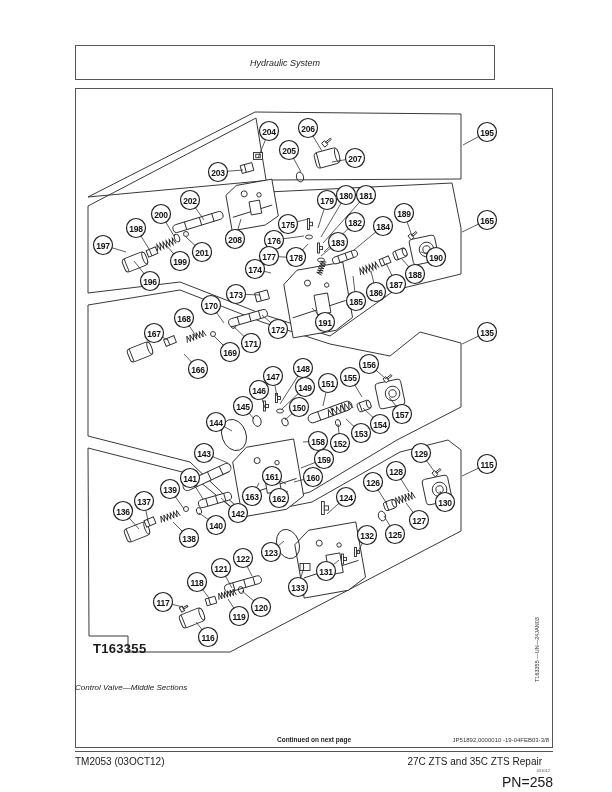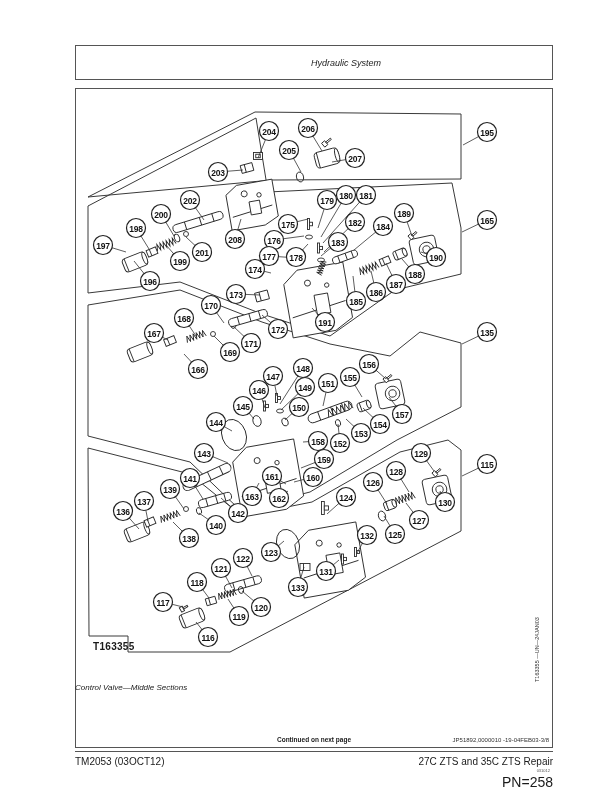--- a/index.html
+++ b/index.html
@@ -1,32 +1,32 @@
 <!DOCTYPE html>
 <html><head>
 <meta charset="utf-8">
 <style>
   html,body{margin:0;padding:0;background:#e8e8e8;}
   .page{position:relative;width:612px;height:792px;background:#ffffff;margin:0 auto;
         font-family:"Liberation Sans", sans-serif;color:#1a1a1a;overflow:hidden;}
-  .hdr-box{position:absolute;left:75px;top:45px;width:478px;height:35px;border:1px solid #555;box-sizing:border-box;padding-left:32px;}
+  .hdr-box{position:absolute;left:75px;top:45px;width:420px;height:35px;border:1px solid #555;box-sizing:border-box;}
   .hdr-title{position:absolute;width:100%;top:12px;text-align:center;font-size:9px;font-style:italic;color:#222;}
   .main-box{position:absolute;left:75px;top:88px;width:478px;height:660px;border:1px solid #555;box-sizing:border-box;}
   .dbl-rule{position:absolute;left:75px;top:751px;width:478px;height:2px;border-top:1.4px solid #555;}
   .fig-svg{position:absolute;left:0;top:0;}
-  .fig-id{position:absolute;left:93px;top:641px;font-size:10px;font-weight:bold;letter-spacing:.3px;}
+  .fig-id{position:absolute;left:93px;top:641px;font-size:13px;font-weight:bold;letter-spacing:.3px;}
   .side-label{position:absolute;left:534px;top:682px;width:78px;font-size:5.5px;color:#333;
               transform:rotate(-90deg);transform-origin:left top;white-space:nowrap;}
   .caption{position:absolute;left:75px;top:683px;width:478px;font-size:8px;font-style:italic;color:#222;}
   .continued{position:absolute;left:75px;top:736px;width:478px;text-align:center;font-size:6.5px;font-weight:bold;}
   .doc-code{position:absolute;left:75px;top:737px;width:474px;text-align:right;font-size:6px;color:#333;}
   .foot-row{position:absolute;left:0;top:756px;width:612px;height:14px;font-size:10px;}
   .foot-manual{position:absolute;left:75px;top:0;}
   .foot-page{position:absolute;left:0;width:612px;text-align:center;top:0;font-weight:bold;}
-  .foot-product{position:absolute;right:59px;top:0;}
+  .foot-product{position:absolute;right:70px;top:0;}
   .tiny-code{position:absolute;right:62px;top:768px;font-size:4px;color:#555;}
   .foot-pn{position:absolute;right:59px;top:774px;font-size:14px;}
 </style>
 </head>
 <body>
 
 <div class="page">
 
   <div class="hdr-box">
     <div class="hdr-title">Hydraulic System</div>

